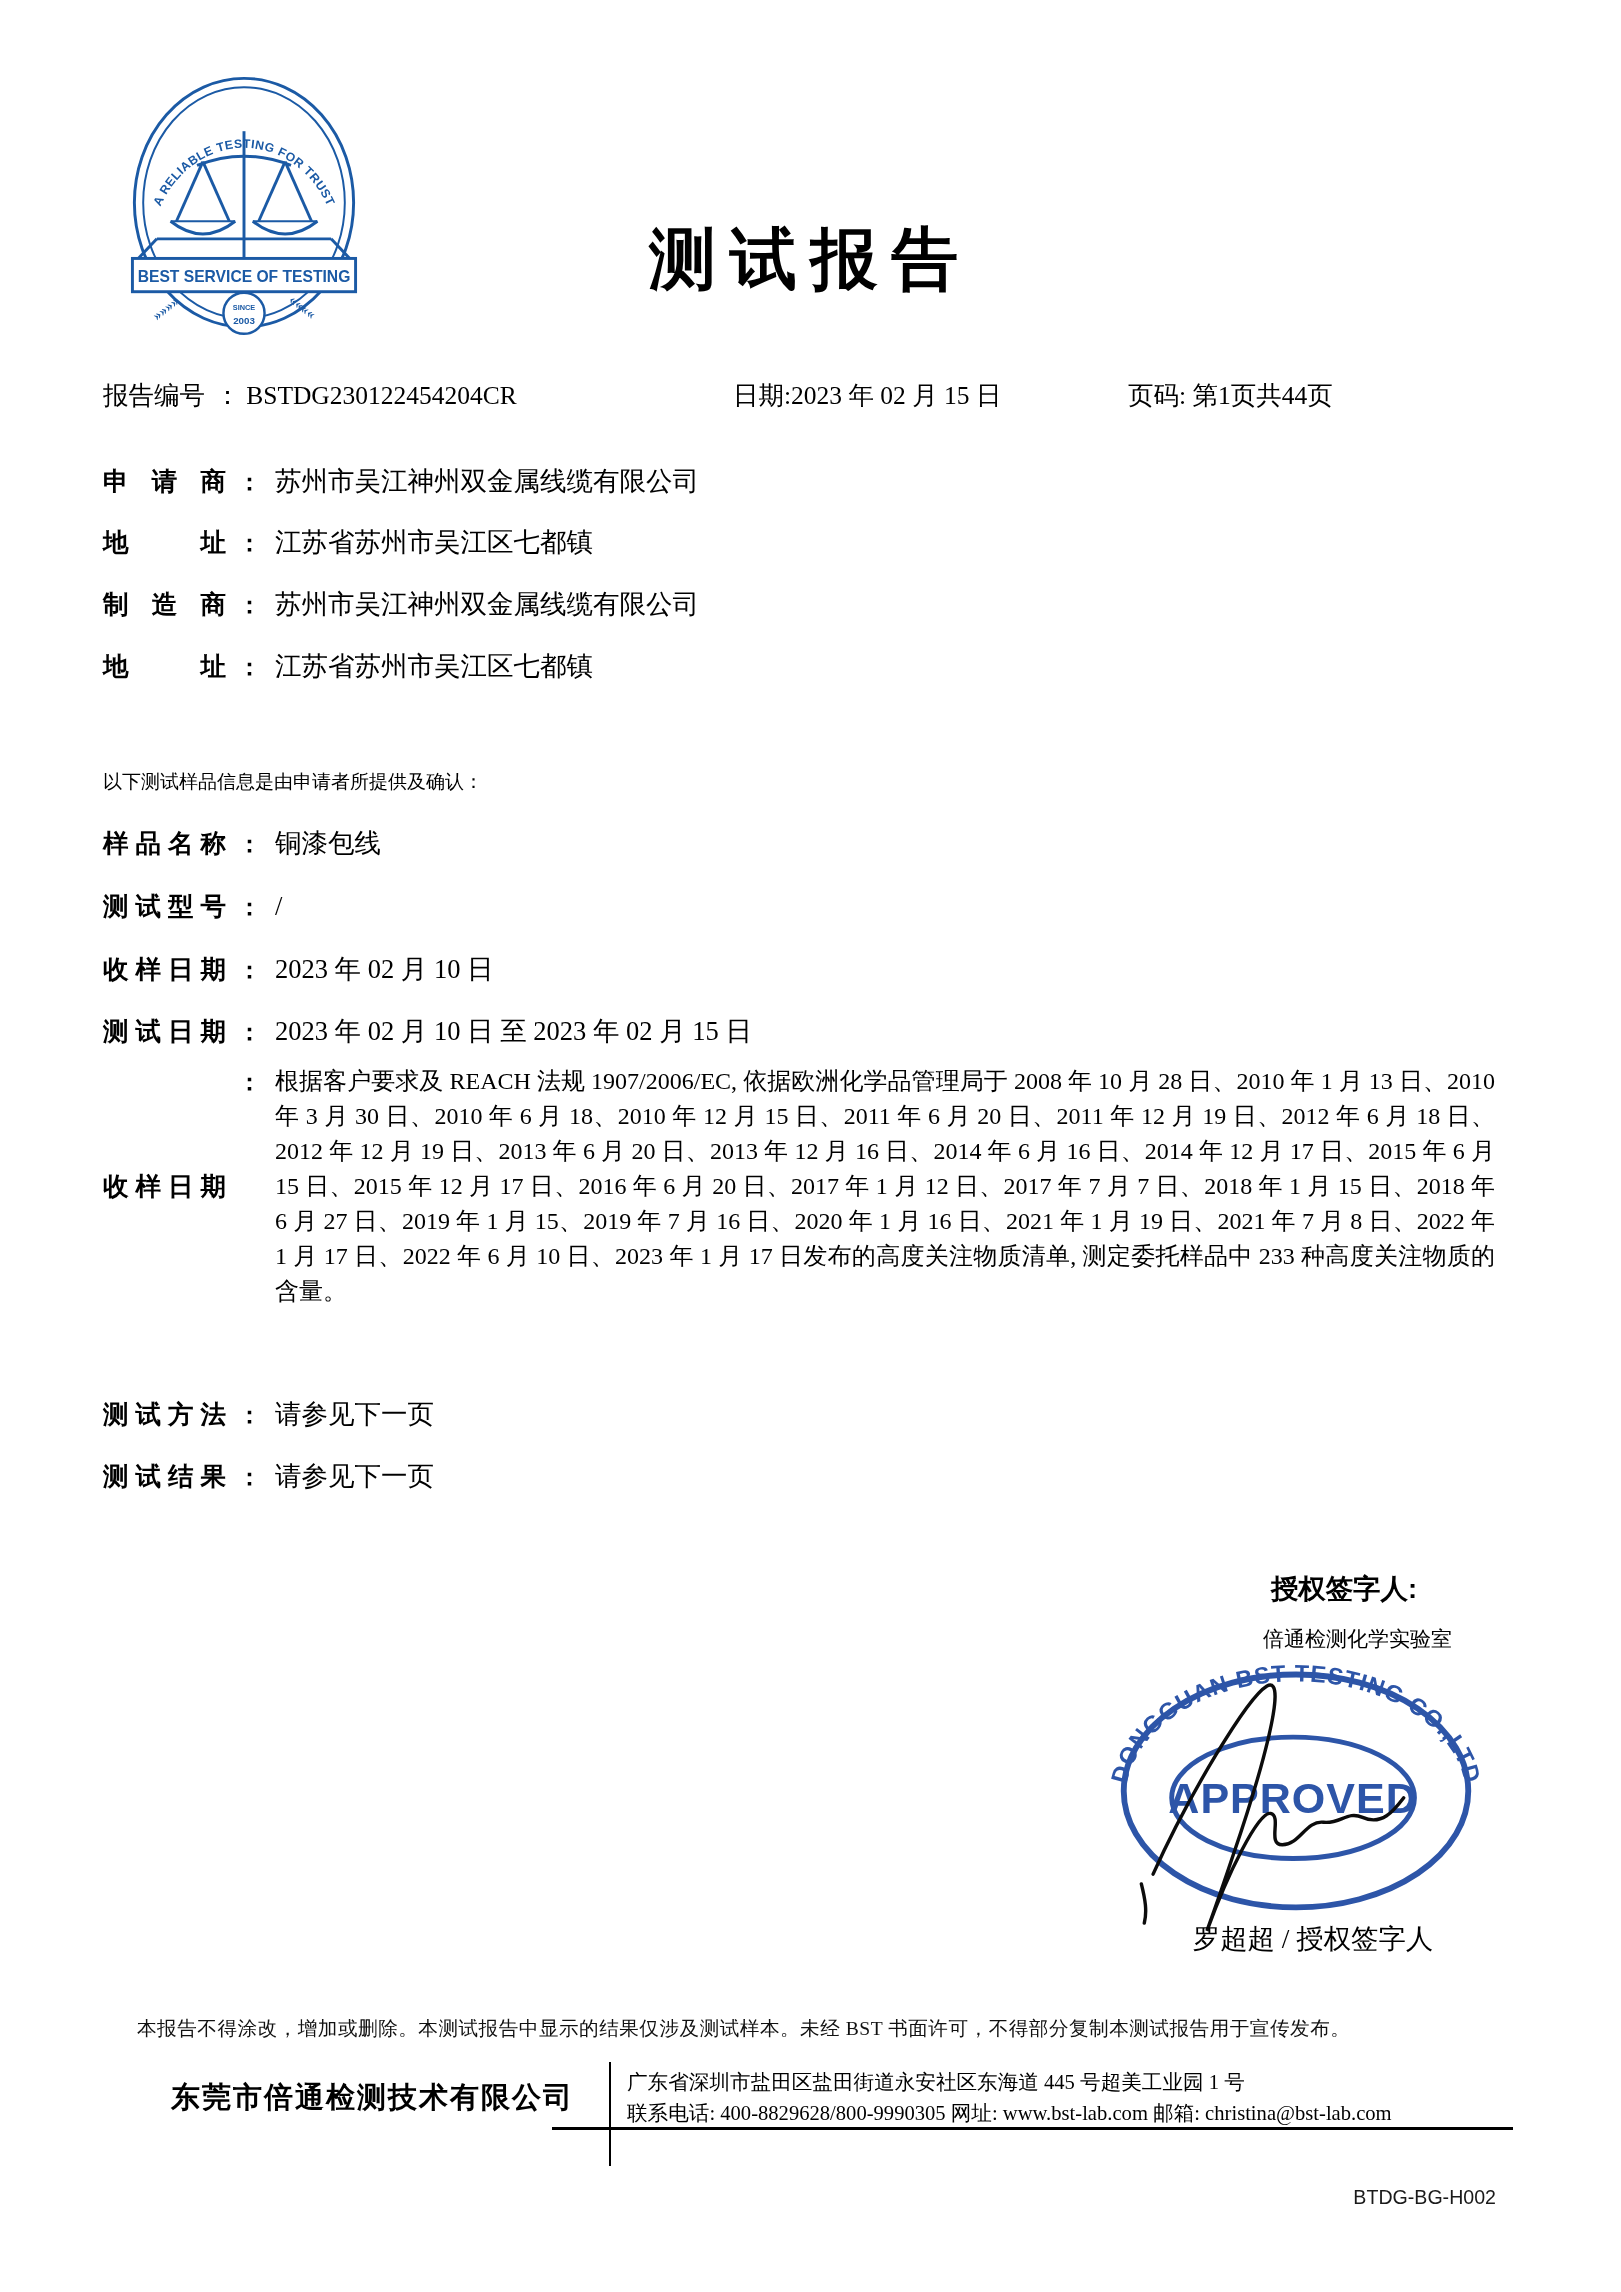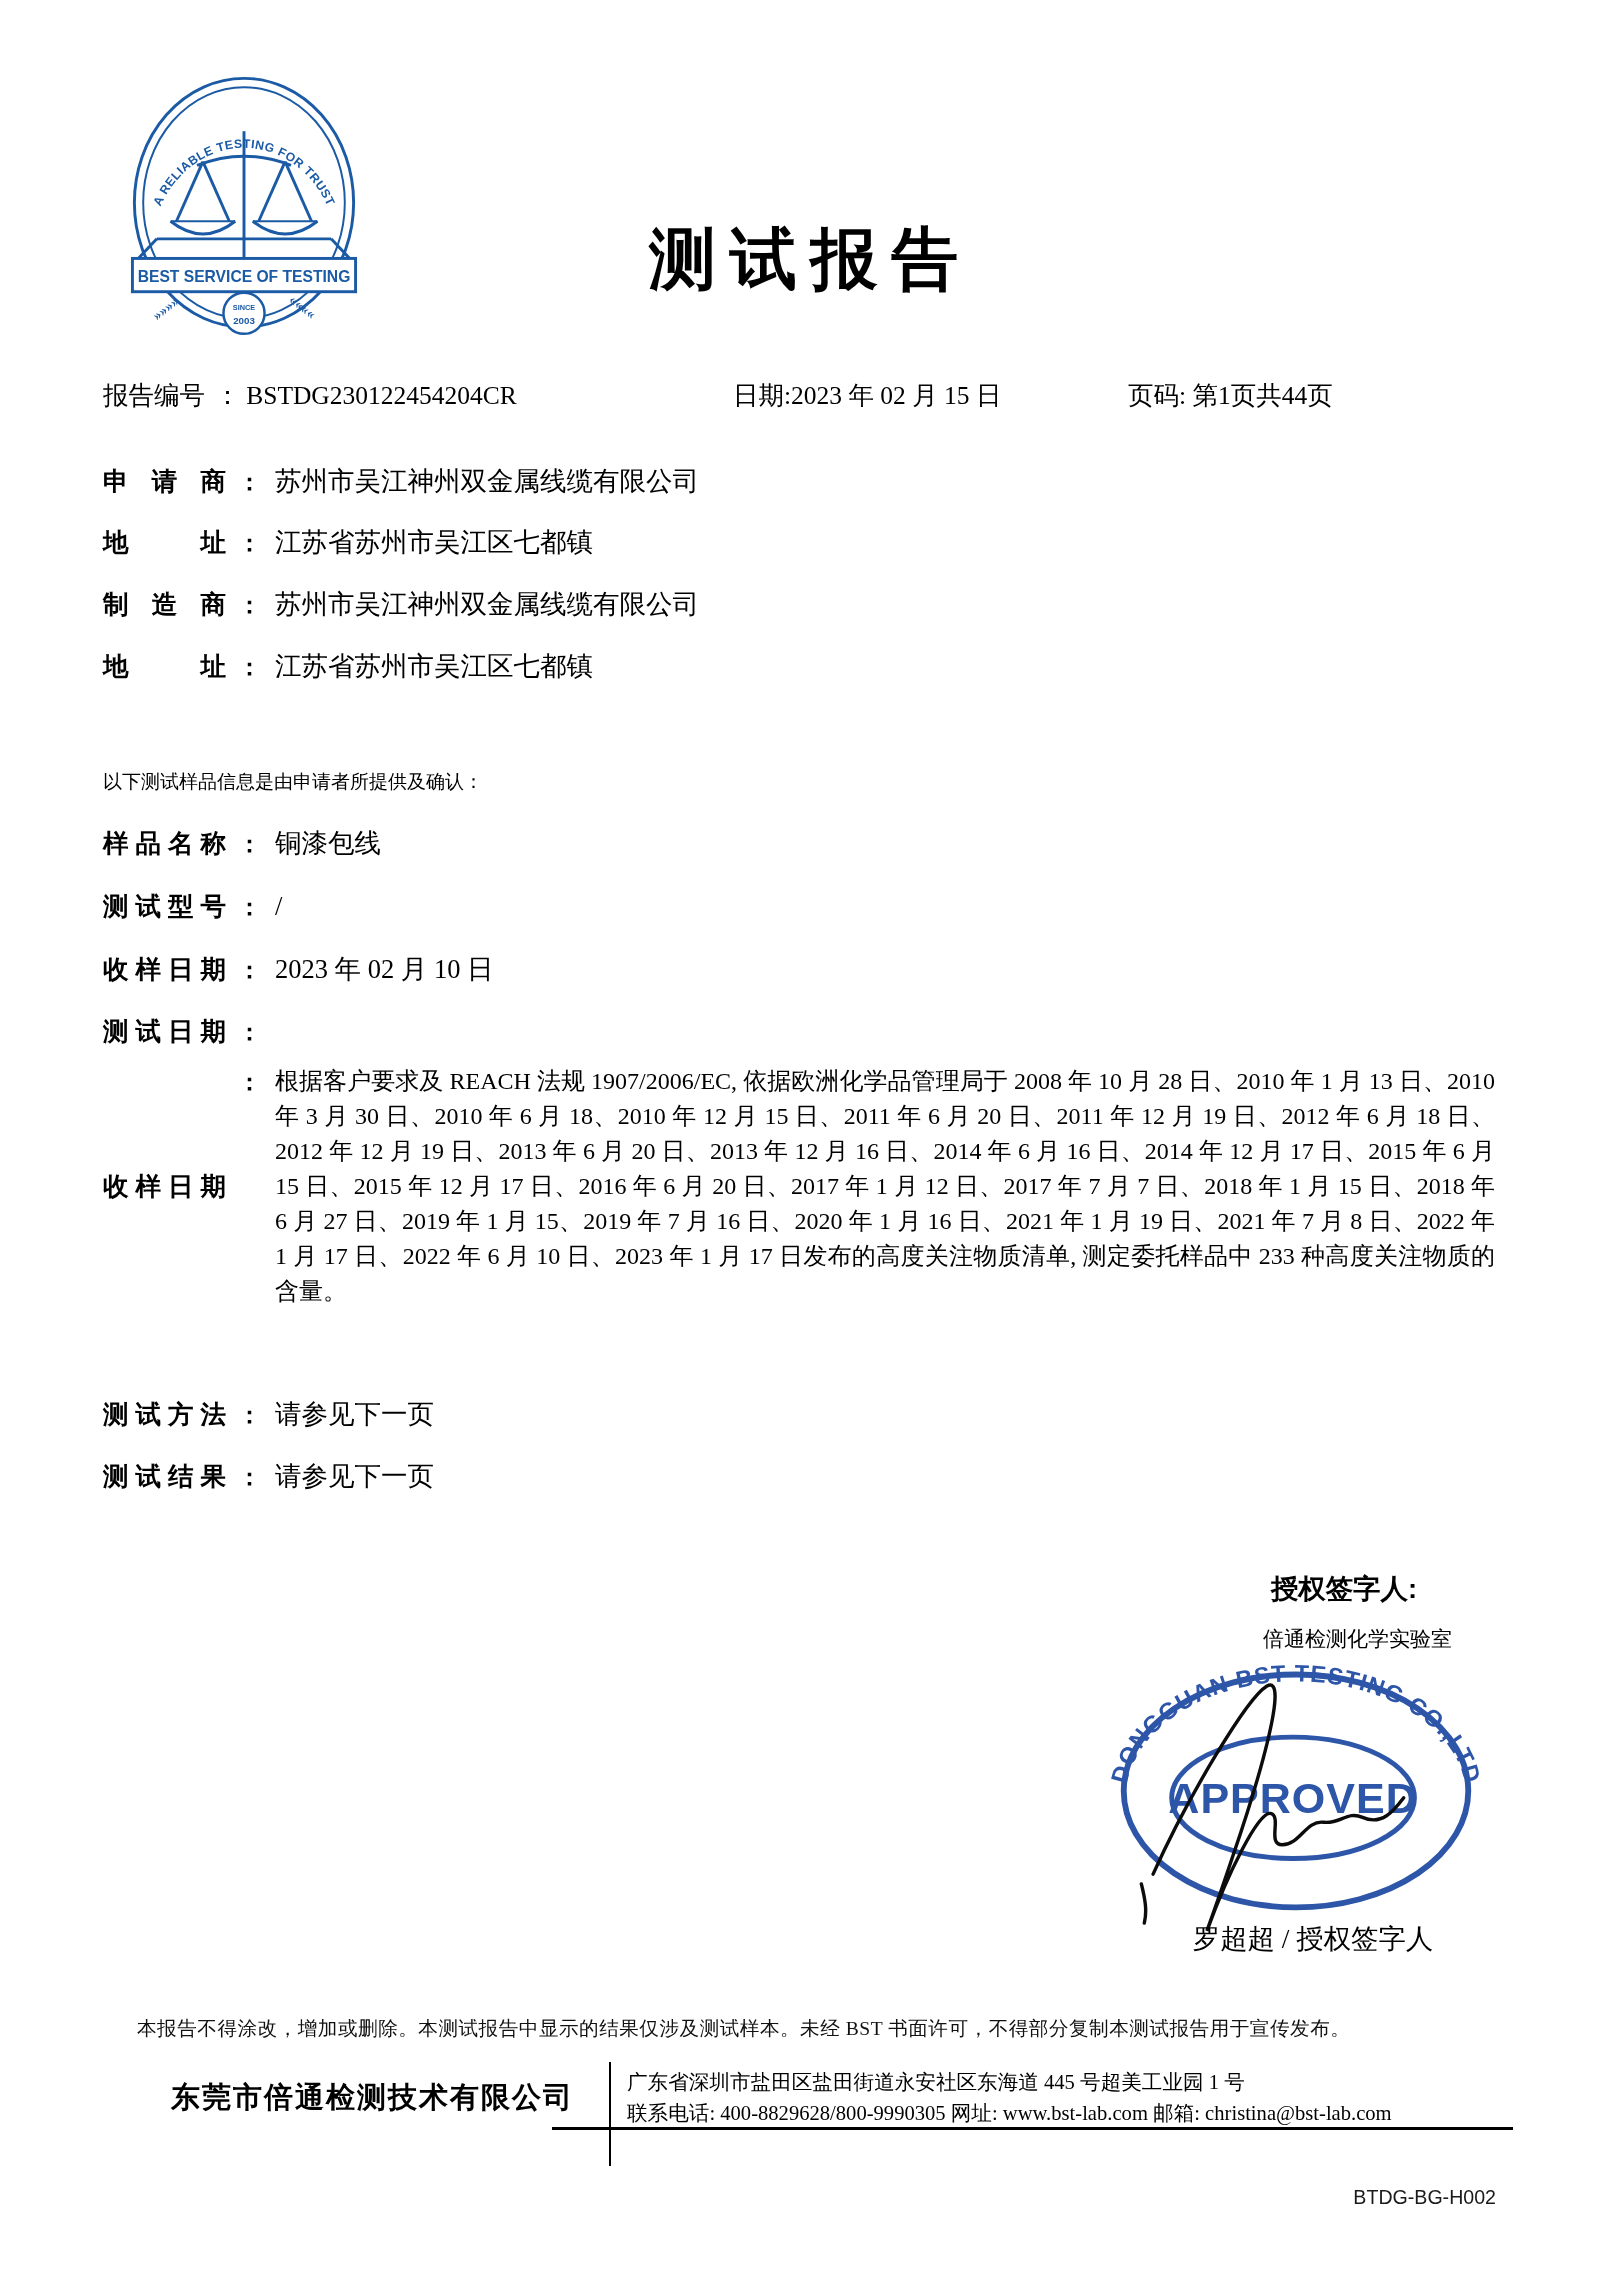--- a/index.html
+++ b/index.html
@@ -140,20 +140,21 @@
     <span class="fvalue">/</span>
   </div>
   <div class="frow" style="top:952px">
     <span class="flabel">收样日期</span>
     <span class="fcolon">：</span>
     <span class="fvalue">2023 年 02 月 10 日</span>
   </div>
   <div class="frow" style="top:1014px">
     <span class="flabel">测试日期</span>
     <span class="fcolon">：</span>
+    <span class="fvalue">2023 年 02 月 10 日  至  2023 年 02 月 15 日</span>
   </div>
 
   <div class="req-row">
     <span class="flabel">收样日期</span>
     <span class="fcolon">：</span>
     <div class="req-text">根据客户要求及 REACH 法规 1907/2006/EC, 依据欧洲化学品管理局于 2008 年 10 月 28 日、2010 年 1 月 13 日、2010 年 3 月 30 日、2010 年 6 月 18、2010 年 12 月 15 日、2011 年 6 月 20 日、2011 年 12 月 19 日、2012 年 6 月 18 日、2012 年 12 月 19 日、2013 年 6 月 20 日、2013 年 12 月 16 日、2014 年 6 月 16 日、2014 年 12 月 17 日、2015 年 6 月 15 日、2015 年 12 月 17 日、2016 年 6 月 20 日、2017 年 1 月 12 日、2017 年 7 月 7 日、2018 年 1 月 15 日、2018 年 6 月 27 日、2019 年 1 月 15、2019 年 7 月 16 日、2020 年 1 月 16 日、2021 年 1 月 19 日、2021 年 7 月 8 日、2022 年 1 月 17 日、2022 年 6 月 10 日、2023 年 1 月 17 日发布的高度关注物质清单, 测定委托样品中 233 种高度关注物质的含量。</div>
   </div>
 
   <div class="frow" style="top:1397px">
     <span class="flabel">测试方法</span>

